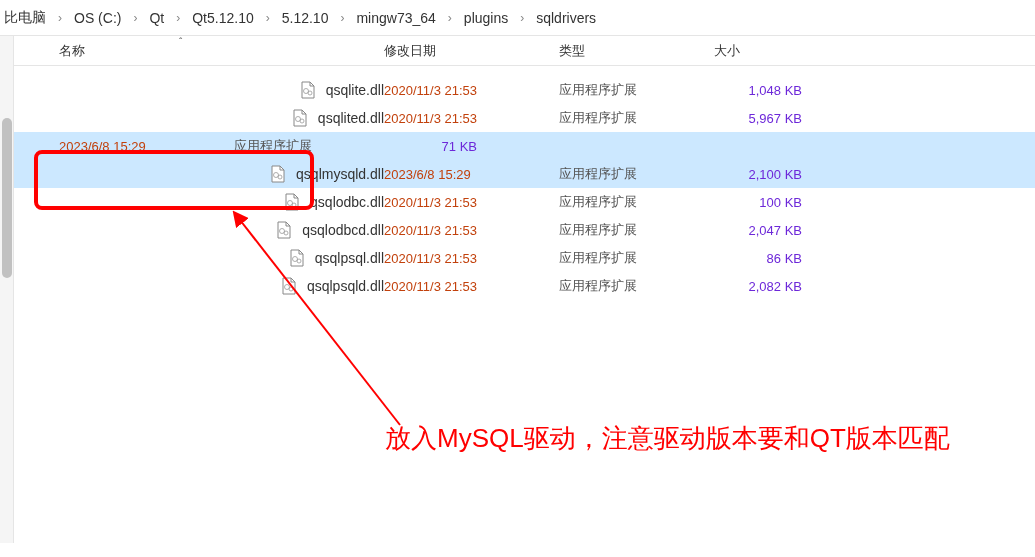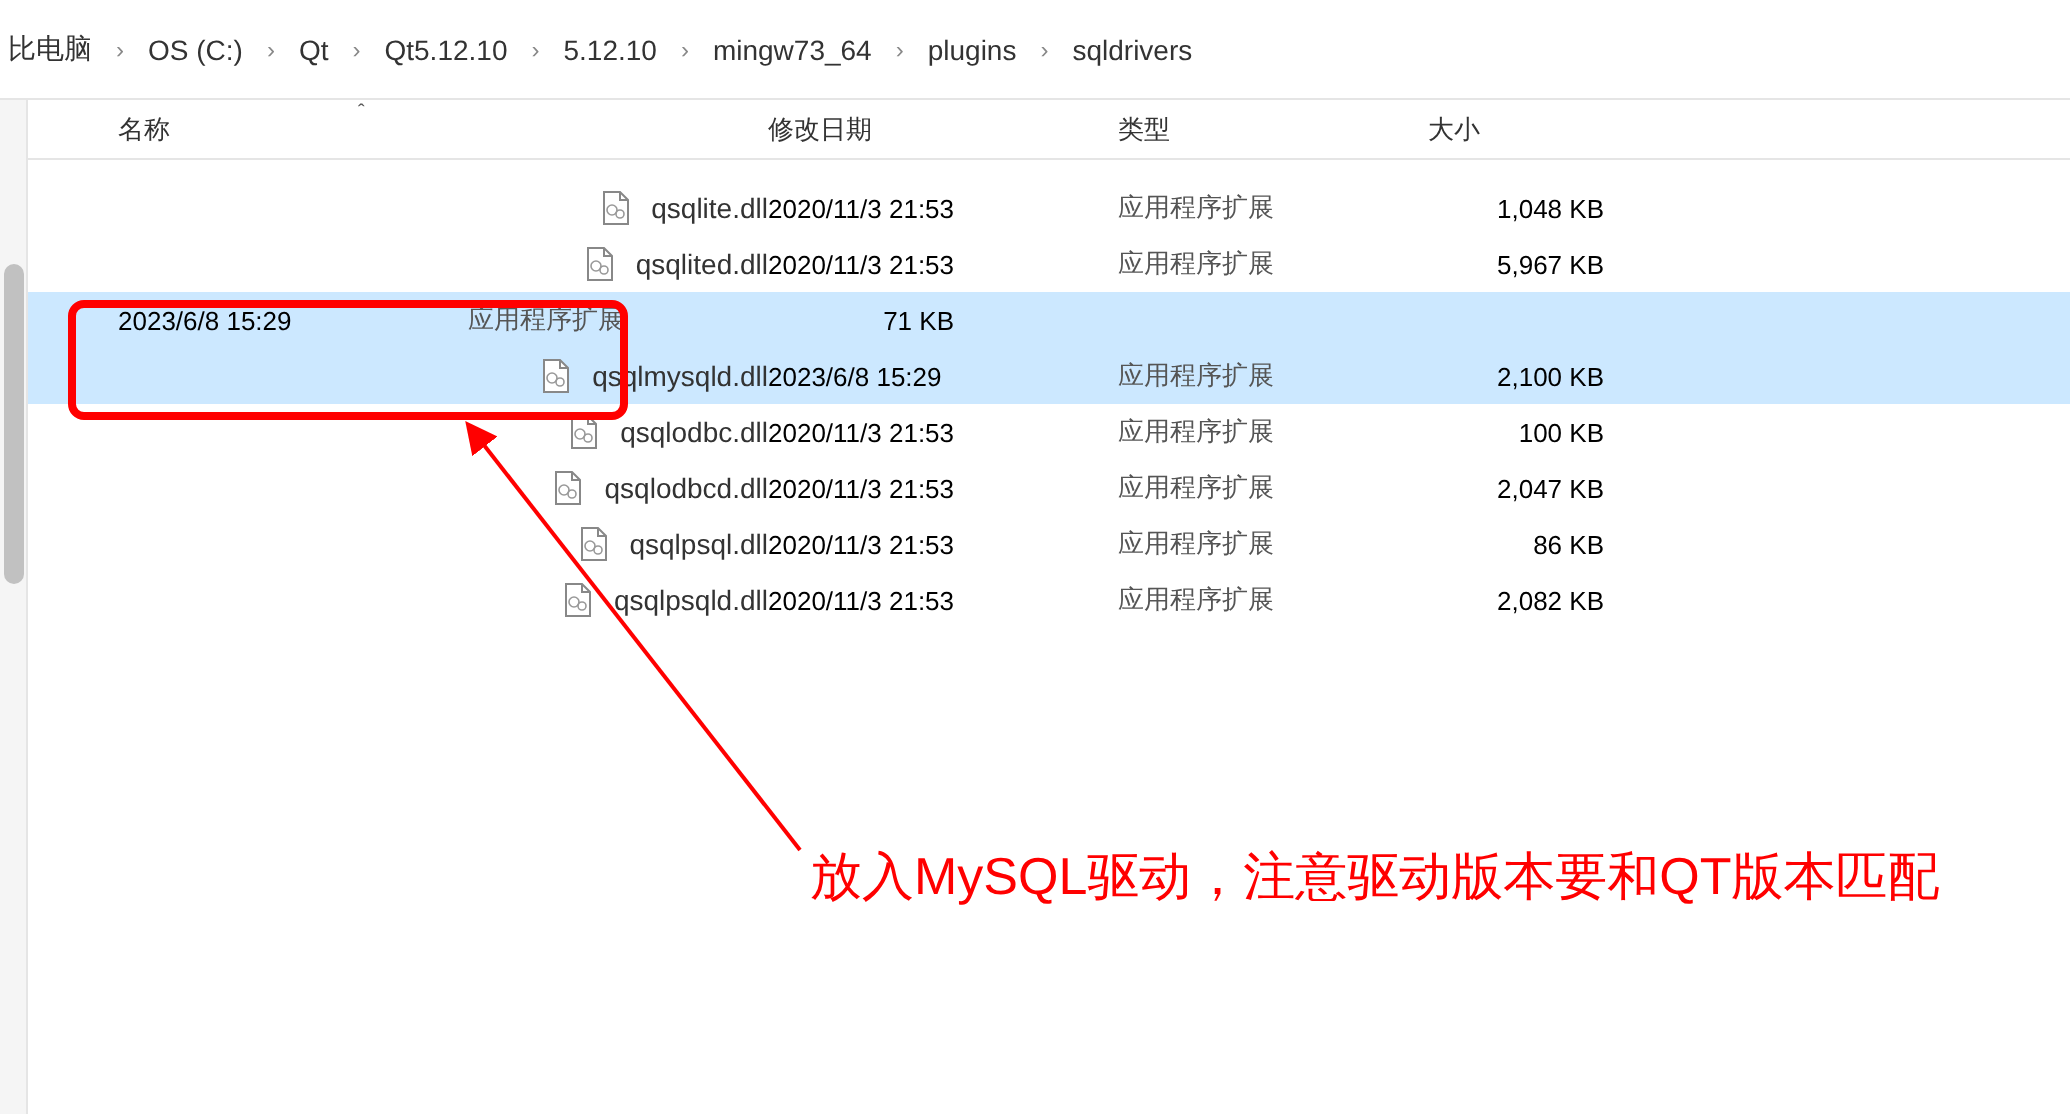--- a/index.html
+++ b/index.html
@@ -15,21 +15,21 @@
       position: relative;
       overflow: hidden;
     }
     .breadcrumb {
       display: flex;
       align-items: center;
       padding: 8px 0 8px 0;
       font-size: 14px;
       color: #333;
       border-bottom: 1px solid #e5e5e5;
-      height: 50px;
+      height: 36px;
     }
     .breadcrumb-item {
       padding: 0 4px;
       cursor: pointer;
     }
     .breadcrumb-sep {
       padding: 0 8px;
       color: #888;
       font-size: 12px;
     }
@@ -92,23 +92,23 @@
     }
     .file-row .file-icon {
       width: 20px;
       height: 20px;
       margin-right: 8px;
       display: inline-flex;
       align-items: center;
       justify-content: center;
     }
     .file-row .name-cell { width: 325px; display: flex; align-items: center; justify-content: flex-end; }
-    .file-row .date-cell { width: 175px; color: #000000; font-size: 13px; }
+    .file-row .date-cell { width: 175px; color: #c2410c; font-size: 13px; }
     .file-row .type-cell { width: 155px; color: #555; font-size: 13px; }
-    .file-row .size-cell { width: 100px; text-align: right; color: #000000; font-size: 13px; padding-right: 12px; }
+    .file-row .size-cell { width: 100px; text-align: right; color: #6d28d9; font-size: 13px; padding-right: 12px; }
     .highlight-box {
       position: absolute;
       border: 4px solid #ff0000;
       border-radius: 8px;
       left: 34px;
       top: 150px;
       width: 280px;
       height: 60px;
       pointer-events: none;
       z-index: 10;
@@ -125,21 +125,20 @@
     .annotation-text {
       position: absolute;
       left: 385px;
       top: 420px;
       width: 630px;
       font-size: 26px;
       color: #ff0000;
       line-height: 1.4;
       z-index: 10;
       pointer-events: none;
-      margin-left: 20px;
     }
     .dll-icon-svg {
       width: 16px;
       height: 18px;
     }
   </style>
 </head>
 <body>
 
 <div class="breadcrumb">

